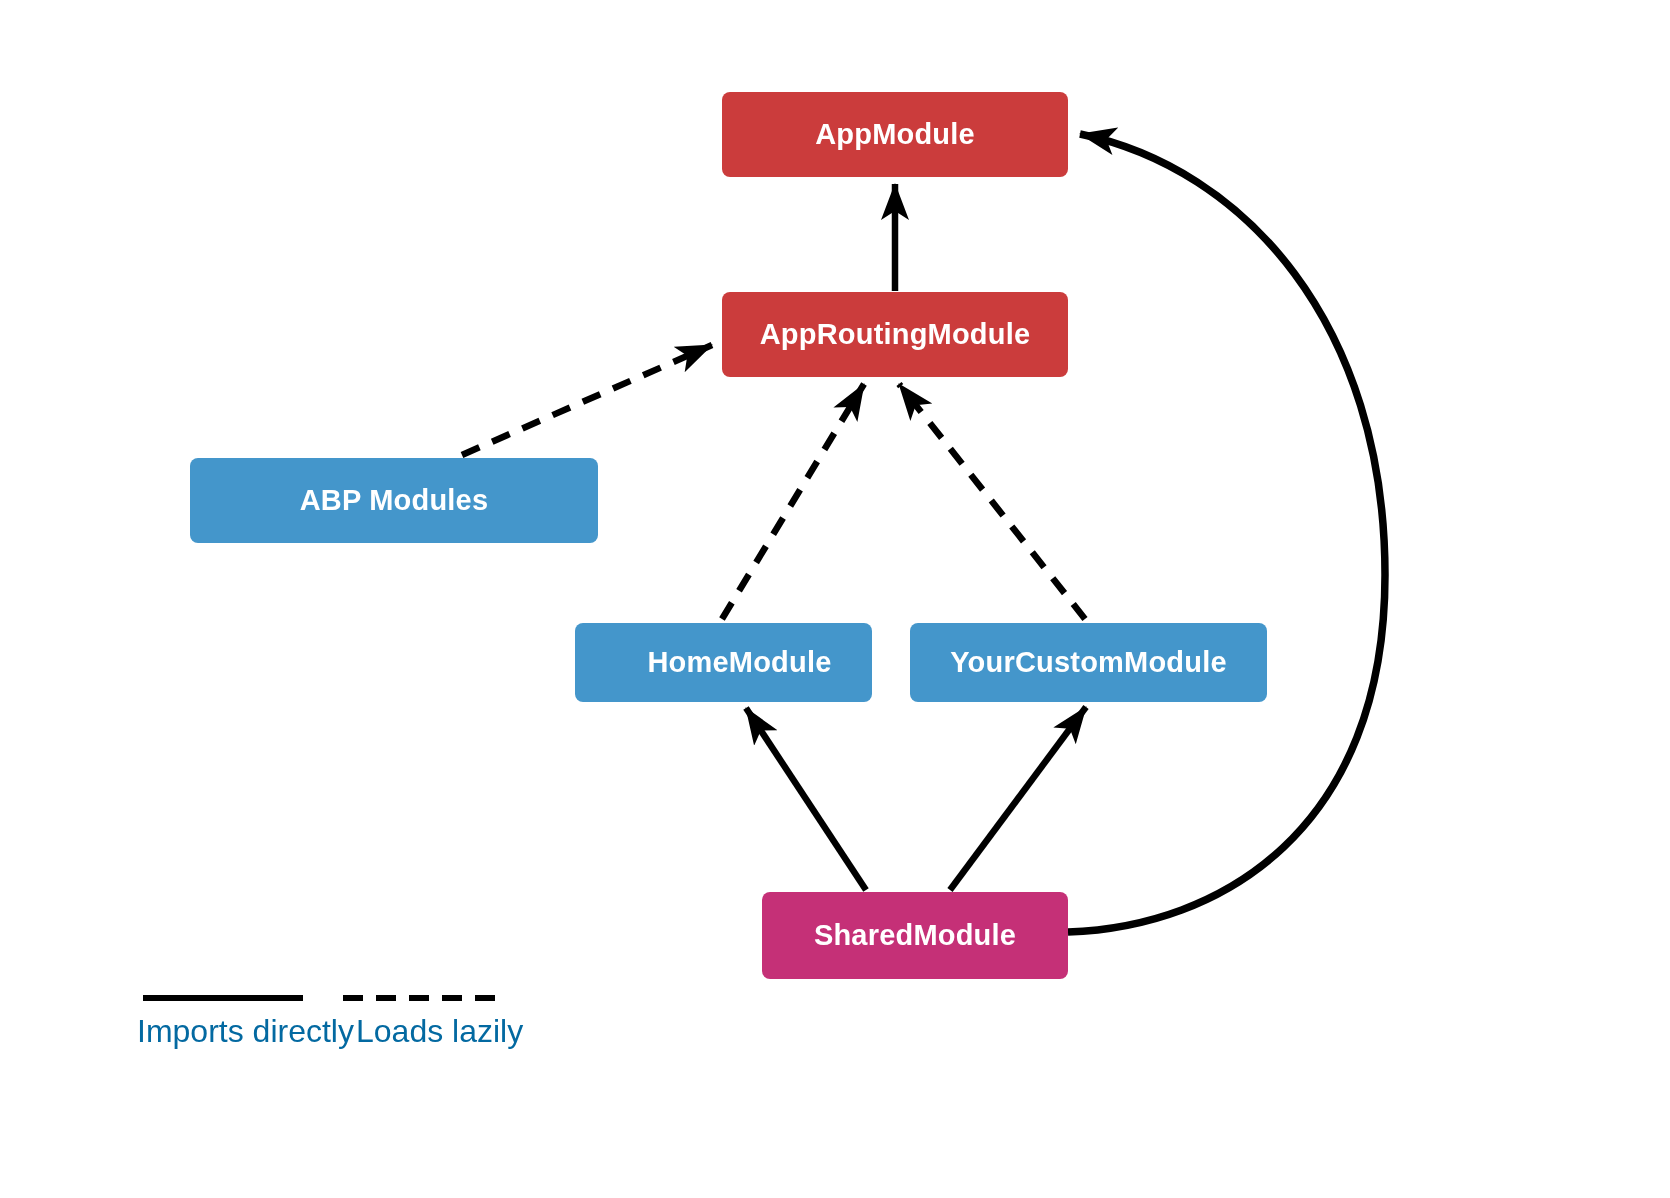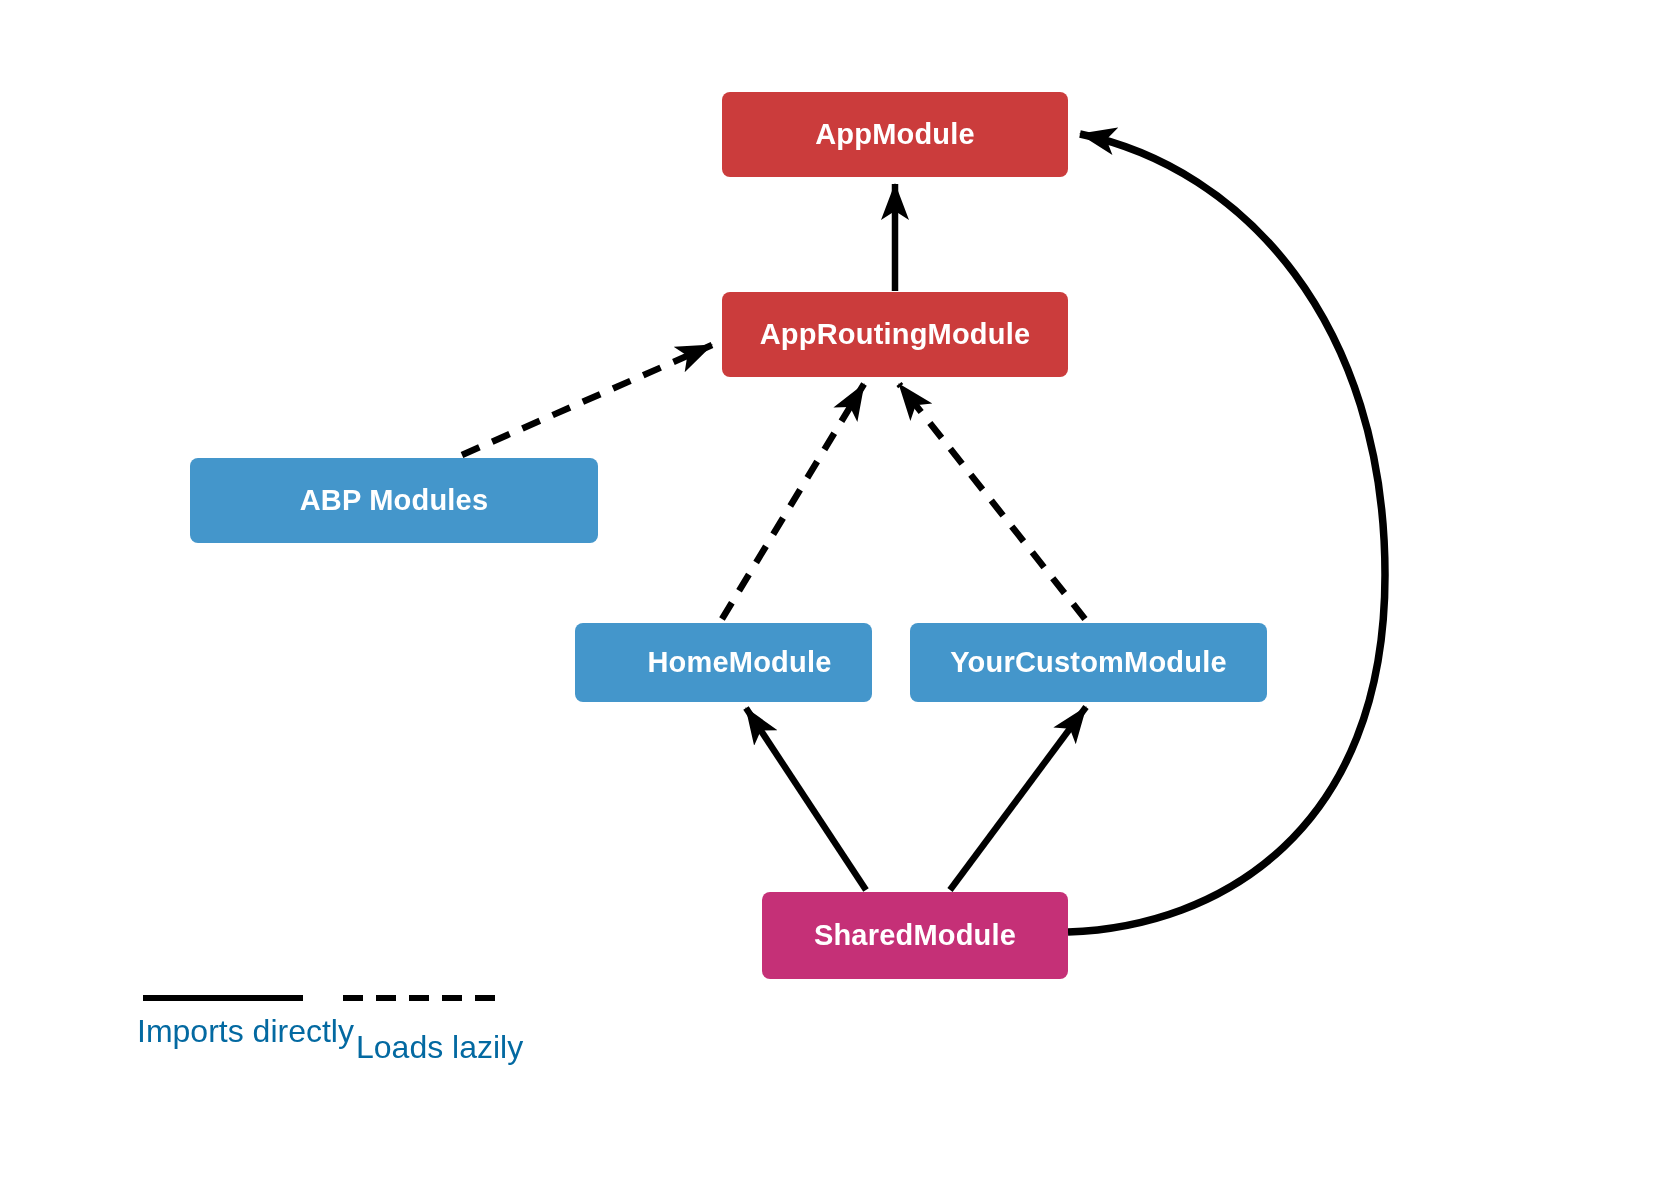--- a/index.html
+++ b/index.html
@@ -42,21 +42,21 @@
   .node-custom     { left: 894px; top: 623px; width: 357px; height: 79px; margin-left: 16px; }
   .node-shared     { left: 762px; top: 892px; width: 306px; height: 87px; }
   .legend-label {
     position: absolute;
     color: #0369a1;
     font-size: 32px;
     font-weight: normal;
     white-space: nowrap;
   }
   .legend-imports { left: 137px; top: 1013px; }
-  .legend-lazily  { left: 356px; top: 1013px; margin-top: 16px; }
+  .legend-lazily  { left: 356px; top: 1013px; }
 </style>
 </head>
 <body>
 
 <div class="canvas">
 
   <svg class="arrows" viewBox="0 0 1670 1198" xmlns="http://www.w3.org/2000/svg">
     <defs>
       <marker id="arrowhead" markerUnits="userSpaceOnUse" markerWidth="44" markerHeight="30" refX="36" refY="14" orient="auto">
         <path d="M0,0 L37,14 L0,28 L9,14 Z" fill="#000000"></path>

